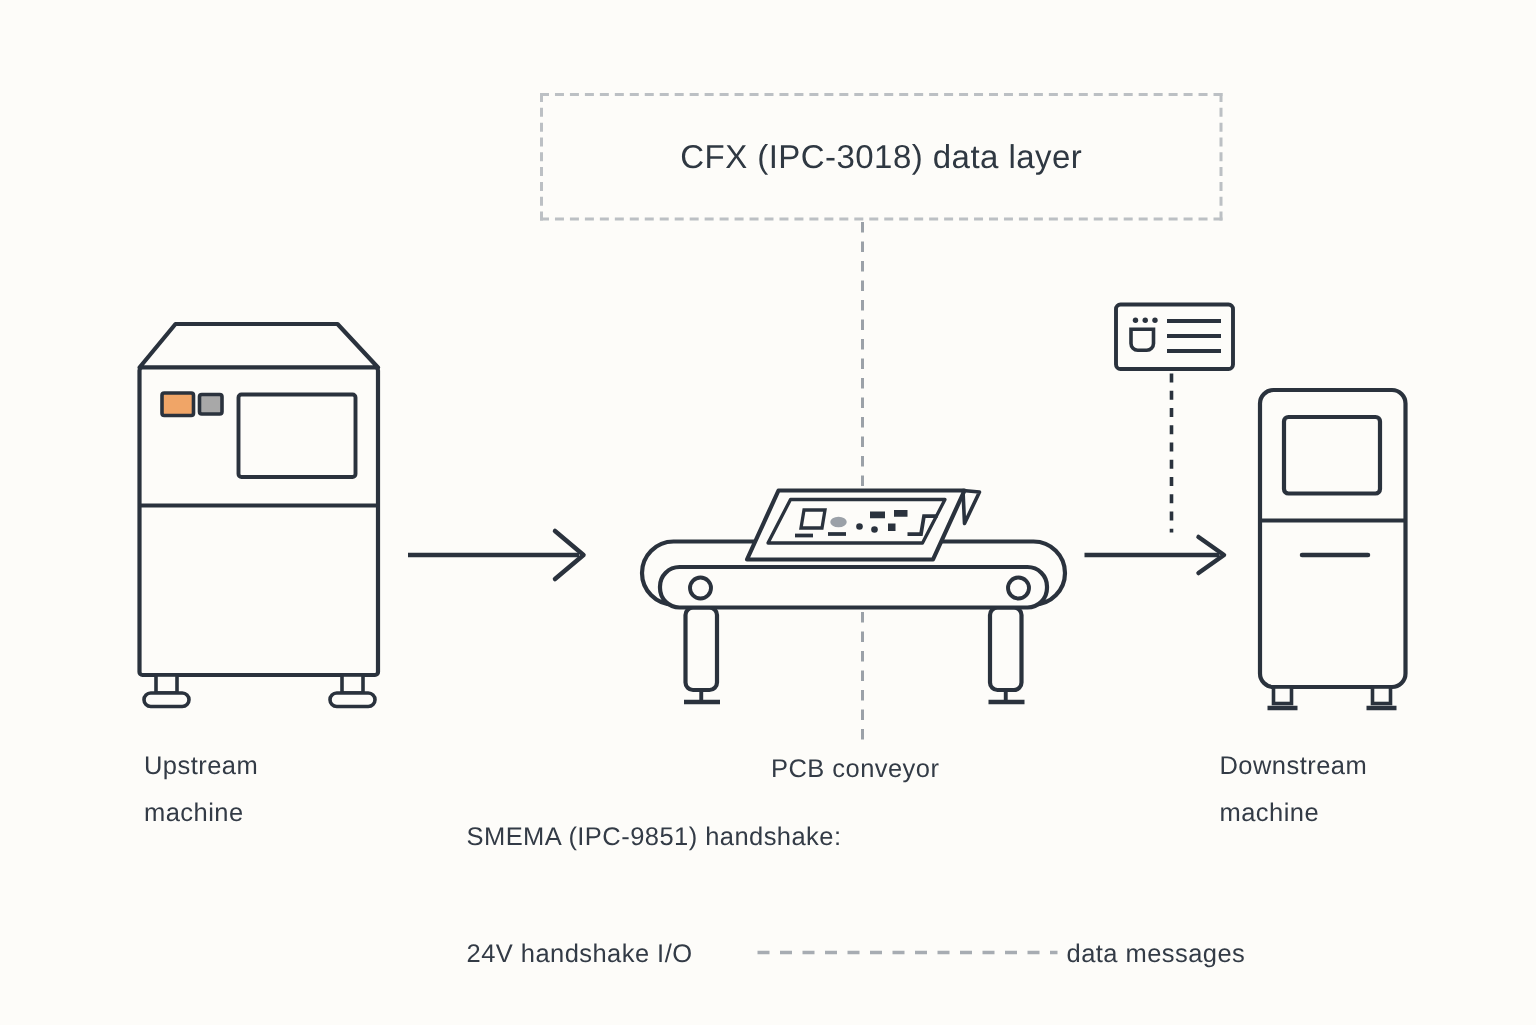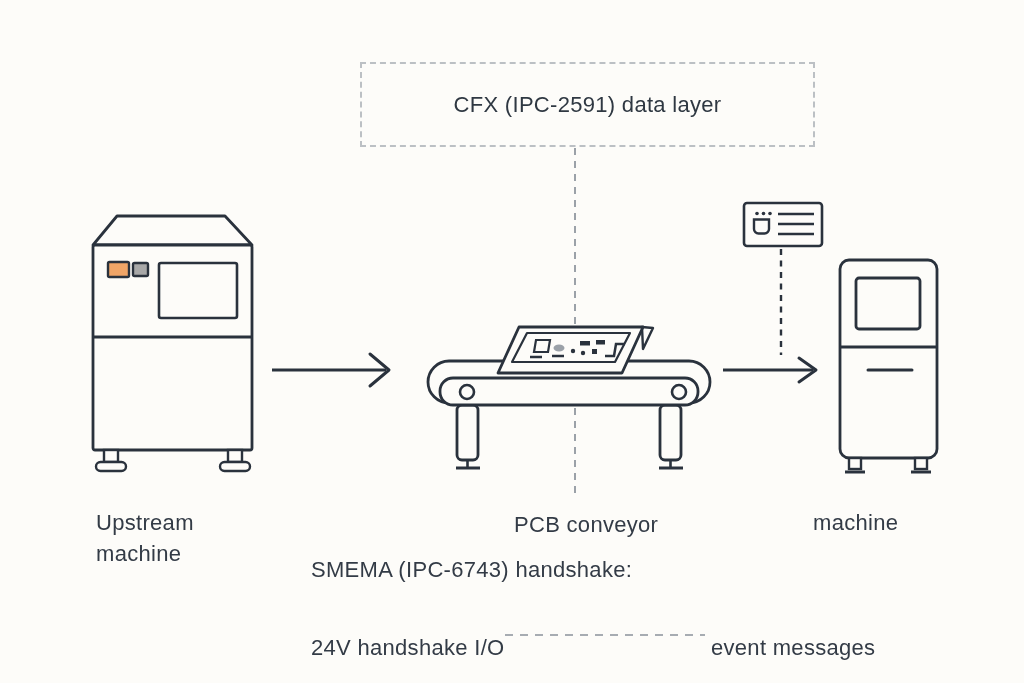--- a/index.html
+++ b/index.html
@@ -4,21 +4,21 @@
 <style>
   html,body{margin:0;padding:0;}
   body{
     width:1024px;height:683px;position:relative;overflow:hidden;
     background:#fdfcf9;
     font-family:"Liberation Sans","DejaVu Sans",sans-serif;
     color:#333b46;
   }
   .abs{position:absolute;}
   .label{
-    font-size:22px;line-height:31px;letter-spacing:.3px;color:#333b46;margin-top:12px;
+    font-size:17px;line-height:31px;letter-spacing:.3px;color:#333b46;
   }
   .label span{display:block;}
   #cfx-box{
     left:360px;top:62px;width:455px;height:85px;
     border:2px dashed #bcc0c4;box-sizing:border-box;
     display:flex;align-items:center;justify-content:center;
     font-size:22px;letter-spacing:.3px;color:#2f3842;
   }
   svg{display:block;overflow:visible;}
   .stroke{stroke:#2a323d;fill:none;}
@@ -27,21 +27,21 @@
 </head>
 <body>
 
 <div class="abs" style="left:0;top:0;width:1024px;height:683px;">
 
   <svg class="abs" style="left:568px;top:146px;" width="14" height="352">
     <line x1="7" y1="2" x2="7" y2="349" stroke="#9ba1a8" stroke-width="2" stroke-dasharray="7 6"></line>
   </svg>
 
   <div id="cfx-box" class="abs">
-    <span>CFX (IPC-2591) data layer</span>
+    <span>CFX (IPC-3018) data layer</span>
   </div>
 
   <svg class="abs" style="left:86px;top:212px;" width="172" height="262">
     <path class="stroke fillbg" d="M31,4 L139,4 L166,33 L7,33 Z" stroke-width="2.8" stroke-linejoin="round"></path>
     <rect class="stroke fillbg" x="7" y="33" width="159" height="205" rx="2" stroke-width="2.8"></rect>
     <line class="stroke" x1="7" y1="125" x2="166" y2="125" stroke-width="2.8"></line>
     <rect class="stroke" x="73" y="51" width="78" height="55" rx="2" stroke-width="2.6"></rect>
     <rect x="22" y="50" width="21" height="15" rx="1.5" fill="#f0a567" stroke="#2a323d" stroke-width="2.4"></rect>
     <rect x="47" y="51" width="15" height="13" rx="1.5" fill="#a8a8a8" stroke="#2a323d" stroke-width="2.4"></rect>
     <rect class="stroke fillbg" x="18" y="238" width="14" height="12" stroke-width="2.4"></rect>
@@ -120,32 +120,33 @@
   <div class="abs label" style="left:96px;top:495px;">
     <span>Upstream</span>
     <span>machine</span>
   </div>
 
   <div class="abs label" style="left:514px;top:497px;">
     <span>PCB conveyor</span>
   </div>
 
   <div class="abs label" style="left:813px;top:495px;">
+    <span>Downstream</span>
     <span>machine</span>
   </div>
 
   <div class="abs label" style="left:311px;top:542px;line-height:32px;">
-    <span>SMEMA (IPC-6743) handshake:</span>
+    <span>SMEMA (IPC-9851) handshake:</span>
   </div>
 
   <div class="abs label" style="left:311px;top:621px;line-height:30px;">
     <span>24V handshake I/O</span>
   </div>
 
   <svg class="abs" style="left:503px;top:631px;" width="204" height="8">
     <line x1="2" y1="4" x2="202" y2="4" stroke="#a7acb2" stroke-width="2.2" stroke-dasharray="8 7"></line>
   </svg>
 
   <div class="abs label" style="left:711px;top:621px;line-height:30px;">
-    <span>event messages</span>
+    <span>data messages</span>
   </div>
 
 </div>
 
 </body></html>

